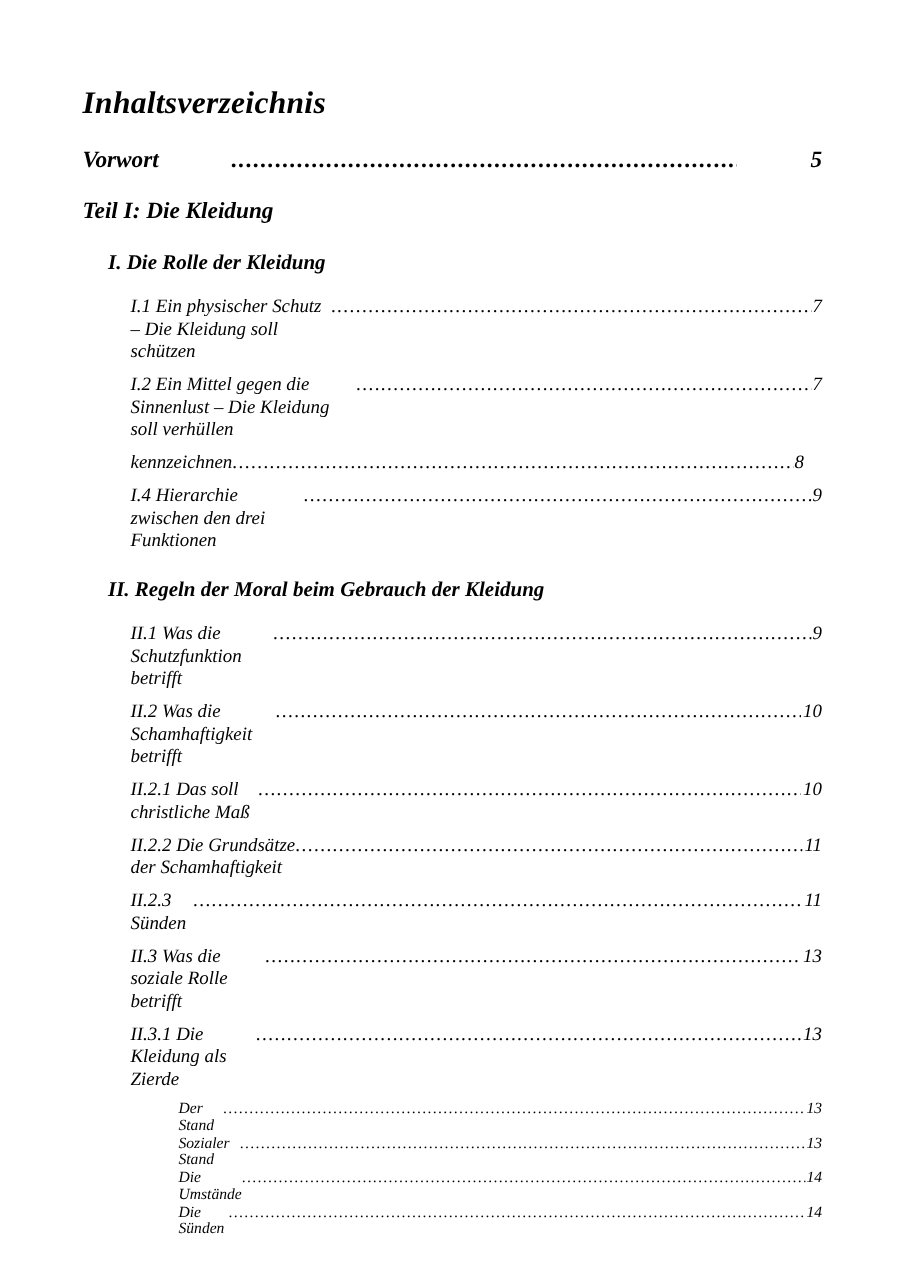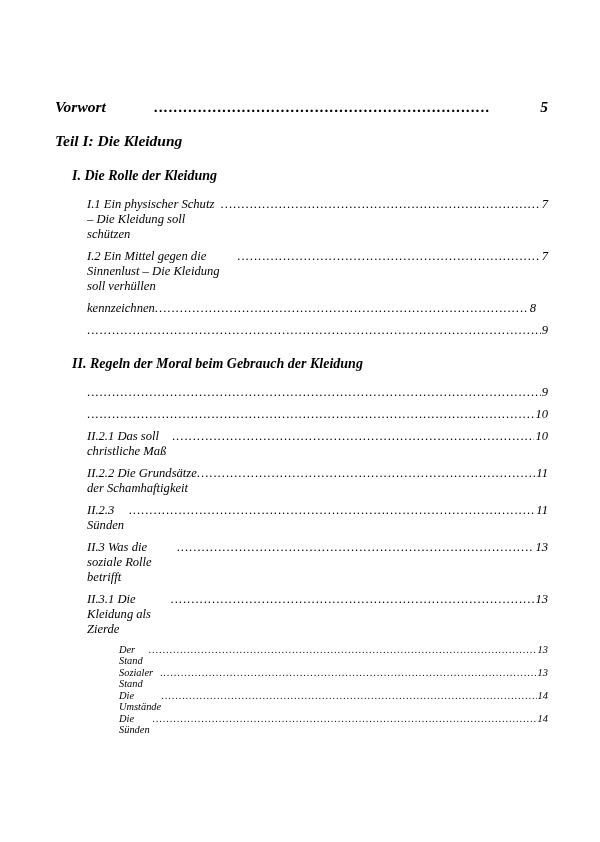--- a/index.html
+++ b/index.html
@@ -118,20 +118,21 @@
 
   
   .gap-before-chapter { margin-top: 18px; align-items: center; }
   .gap-before-part    { margin-top: 16px; }
 </style>
 </head>
 <body>
 
 <div class="page">
 
+  <div class="toc-title">Inhaltsverzeichnis</div>
 
   <div class="toc-body">
       <div class="toc-line lvl-part">
         <span class="toc-text">Vorwort</span>
         <span class="toc-dots">...............................................................................................................................................................</span>
         <span class="toc-page">5</span>
       </div>
       <div class="toc-line lvl-part no-page gap-before-part">
         <span class="toc-text">Teil I: Die Kleidung</span>
       </div>
@@ -147,31 +148,34 @@
         <span class="toc-text">I.2 Ein Mittel gegen die Sinnenlust – Die Kleidung soll verhüllen</span>
         <span class="toc-dots">...............................................................................................................................................................</span>
         <span class="toc-page">7</span>
       </div>
       <div class="toc-line lvl-section wrapped">
         <span class="toc-text">kennzeichnen</span>
         <span class="toc-dots">...............................................................................................................................................................</span>
         <span class="toc-page">8</span>
       </div>
       <div class="toc-line lvl-section">
+        <span class="toc-text">I.4 Hierarchie zwischen den drei Funktionen</span>
         <span class="toc-dots">...............................................................................................................................................................</span>
         <span class="toc-page">9</span>
       </div>
       <div class="toc-line lvl-chapter no-page gap-before-chapter">
         <span class="toc-text">II. Regeln der Moral beim Gebrauch der Kleidung</span>
       </div>
       <div class="toc-line lvl-section">
+        <span class="toc-text">II.1 Was die Schutzfunktion betrifft</span>
         <span class="toc-dots">...............................................................................................................................................................</span>
         <span class="toc-page">9</span>
       </div>
       <div class="toc-line lvl-section">
+        <span class="toc-text">II.2 Was die Schamhaftigkeit betrifft</span>
         <span class="toc-dots">...............................................................................................................................................................</span>
         <span class="toc-page">10</span>
       </div>
       <div class="toc-line lvl-section">
         <span class="toc-text">II.2.1 Das soll christliche Maß</span>
         <span class="toc-dots">...............................................................................................................................................................</span>
         <span class="toc-page">10</span>
       </div>
       <div class="toc-line lvl-section">
         <span class="toc-text">II.2.2 Die Grundsätze der Schamhaftigkeit</span>

